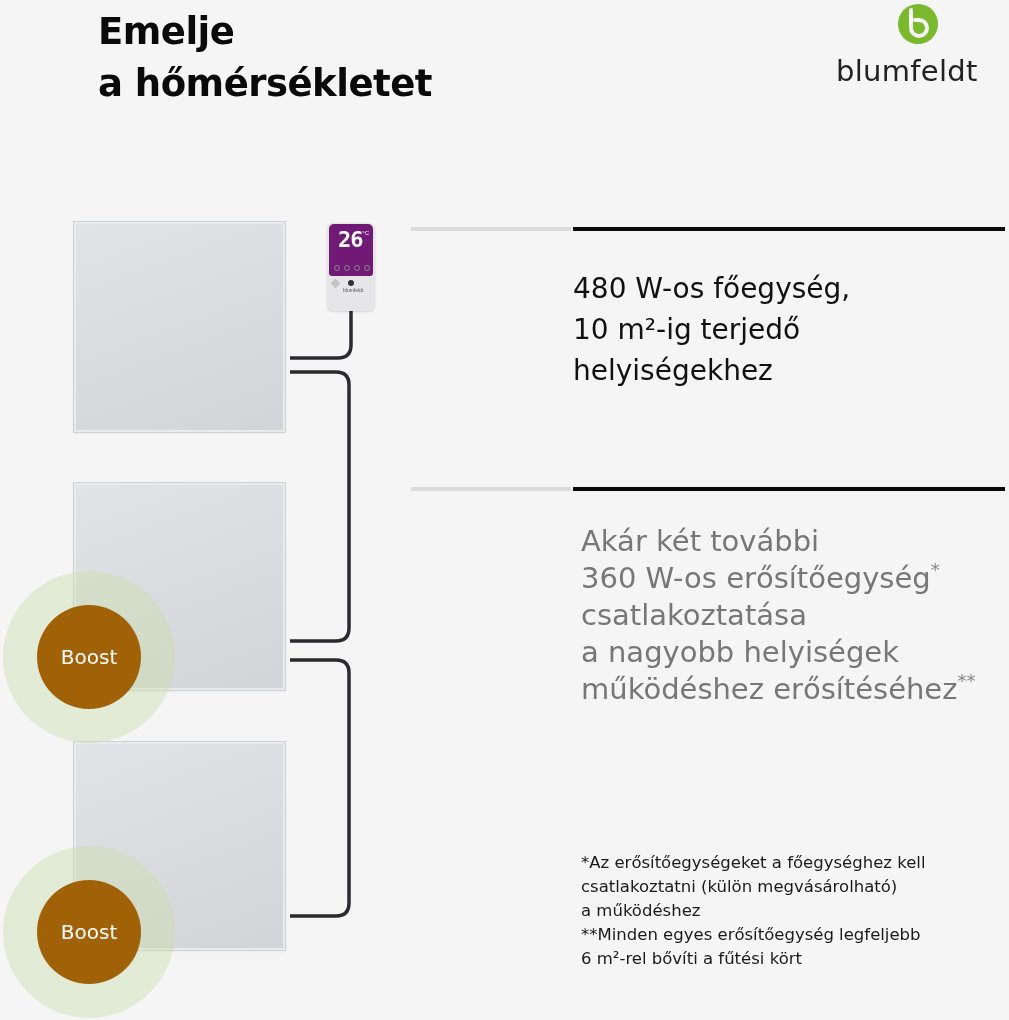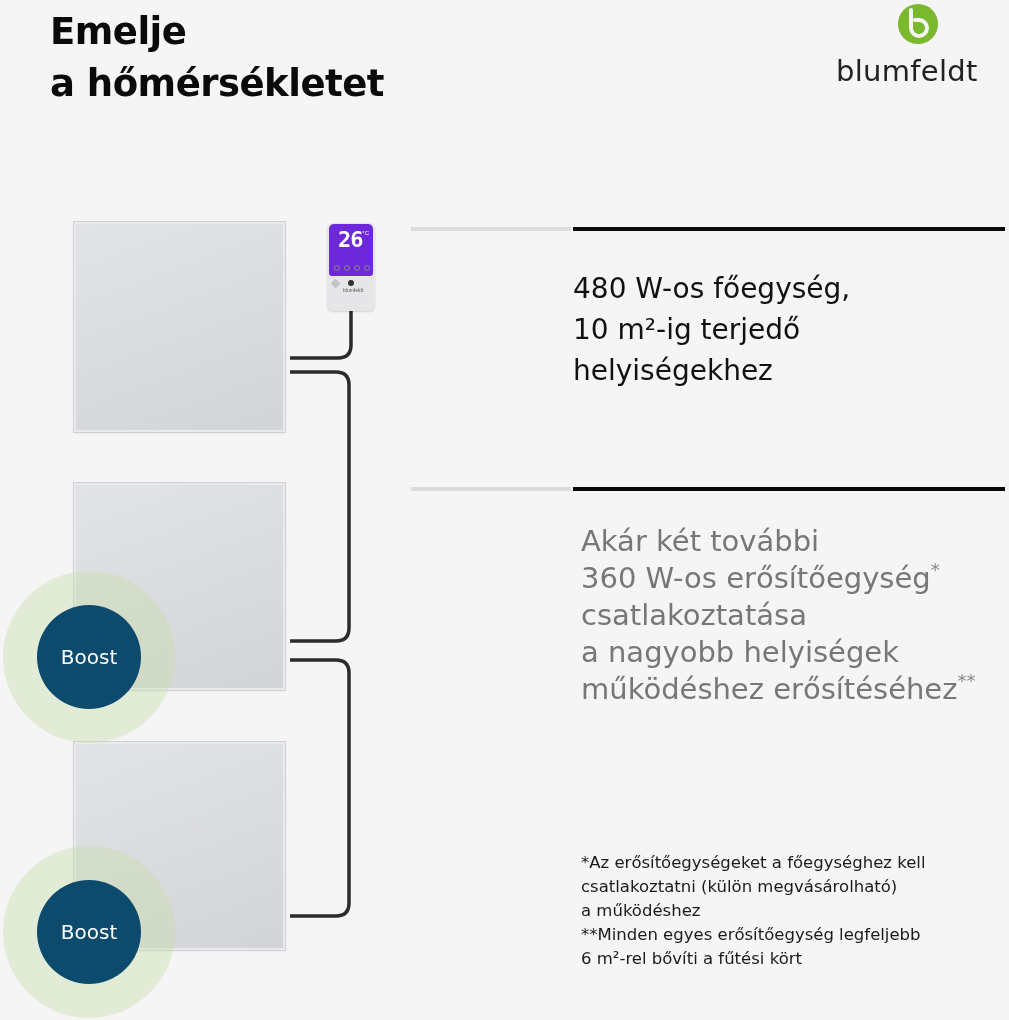--- a/index.html
+++ b/index.html
@@ -8,21 +8,21 @@
       background: #f5f5f5;
       font-family: "Liberation Sans", sans-serif;
       color: #111;
     }
     .abs { position: absolute; }
     .title {
       left: 50px; top: 6px; margin: 0;
       font-family: "DejaVu Sans", sans-serif; font-weight: bold;
       font-size: 37px; line-height: 52px; color: #0a0a0a; letter-spacing: -0.5px;
     }
-    .title span { display: block; }
+    .title span { display: block; margin-left: 48px; }
     .logo { left: 836px; top: 4px; width: 170px; height: 92px; }
     .logo-mark {
       position: absolute; left: 62px; top: 0; width: 40px; height: 40px;
     }
     .logo-text {
       position: absolute; left: 0; top: 50px; width: 170px;
       font-family: "DejaVu Sans", sans-serif; font-size: 29px; color: #222;
       letter-spacing: 0.3px; font-weight: normal;
     }
     .panel {
@@ -32,21 +32,21 @@
       box-shadow: 0 0 0 1px #d0d1d4, 0 1px 3px rgba(0,0,0,0.08);
       box-sizing: border-box;
     }
     .cables { left: 0; top: 0; width: 1009px; height: 1020px; pointer-events: none; }
     .controller {
       left: 327px; top: 223px; width: 48px; height: 88px;
       background: #e6e6e8; border-radius: 6px; box-shadow: 0 1px 2px rgba(0,0,0,0.15);
     }
     .ctrl-screen {
       position: absolute; left: 2px; top: 1px; width: 44px; height: 52px;
-      background: #6d28d9; border-radius: 5px 5px 3px 3px;
+      background: #701a75; border-radius: 5px 5px 3px 3px;
     }
     .ctrl-temp {
       position: absolute; left: 9px; top: 3px; font-family: "DejaVu Sans Mono", monospace;
       font-size: 22px; color: #fff; font-weight: bold; letter-spacing: -1px;
     }
     .ctrl-unit { position: absolute; right: 4px; top: 6px; font-size: 6px; color: #fff; }
     .ctrl-buttons {
       position: absolute; left: 5px; top: 41px; width: 36px; display: flex; justify-content: space-between;
     }
     .ctrl-btn { width: 6px; height: 6px; border-radius: 50%; border: 1px solid #888; box-sizing: border-box; }
@@ -72,21 +72,21 @@
     .footnote {
       left: 573px; top: 843px; margin: 8px;
       font-family: "DejaVu Sans", sans-serif; font-size: 16.5px; line-height: 24px; color: #1a1a1a;
     }
     .footnote span { display: block; }
     .boost-halo {
       width: 172px; height: 172px; border-radius: 50%;
       background: rgba(200, 222, 170, 0.42);
     }
     .boost-badge {
-      width: 104px; height: 104px; border-radius: 50%; background: #0c4a6e;
+      width: 104px; height: 104px; border-radius: 50%; background: #a16207;
       color: #fff; display: flex; align-items: center; justify-content: center;
       font-family: "DejaVu Sans", sans-serif; font-size: 20px;
     }
   </style>
 </head>
 <body>
 
 <h1 class="abs title">
   <span>Emelje</span>
   <span>a hőmérsékletet</span>

